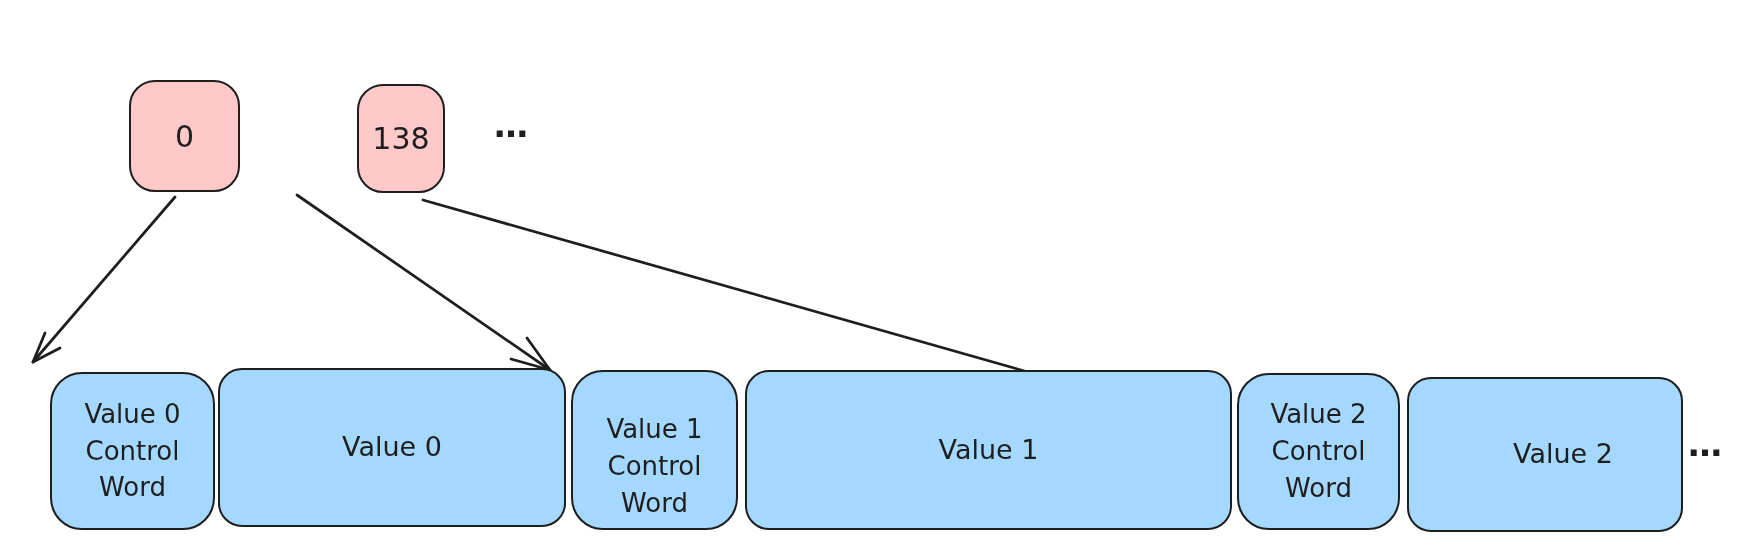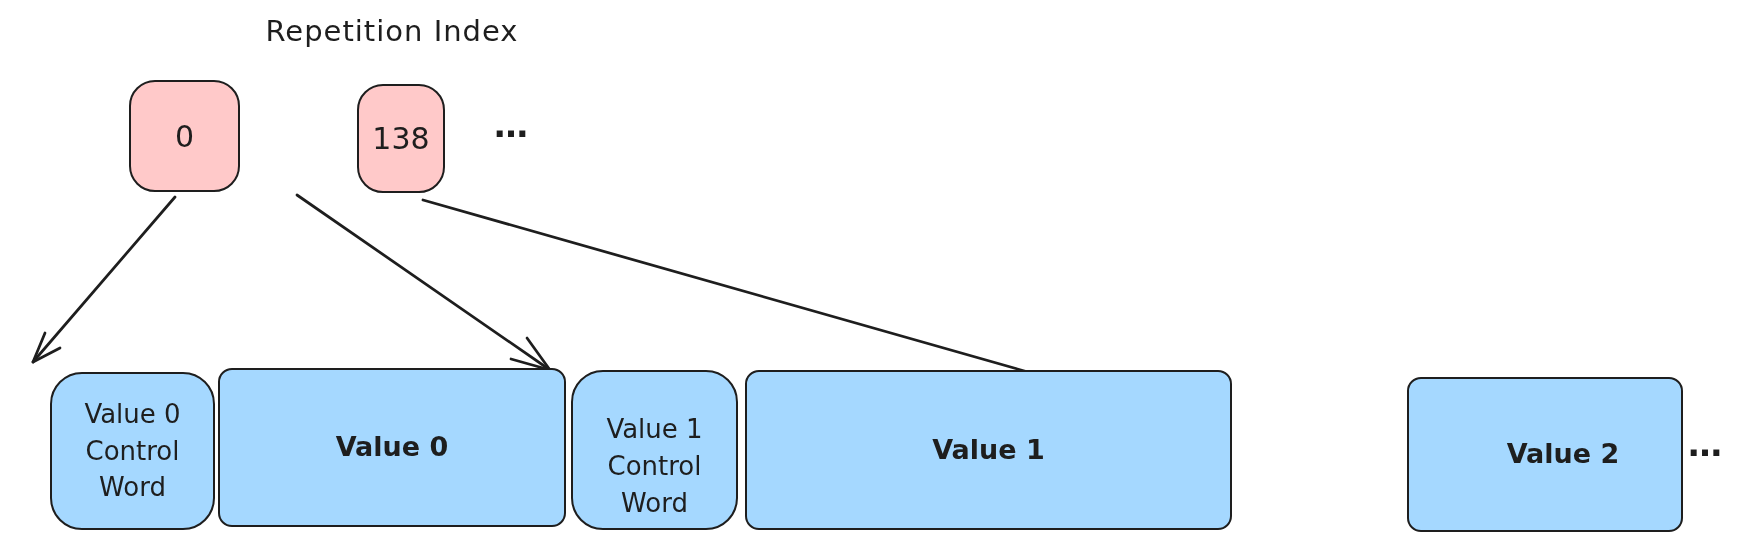--- a/index.html
+++ b/index.html
@@ -39,21 +39,21 @@
   #idx1 { left: 243px; top: 83px;  width: 110px; height: 109px; }
   #idx2 { left: 357px; top: 84px;  width: 88px; height: 109px; }
   .stream-block {
     background: #a5d8ff;
     font-size: 26px;
     line-height: 1.42;
     padding: 6px 12px;
     margin-left: 28px;
   }
   .control { border-radius: 32px; }
-  .value   { border-radius: 14px; font-size: 27px; font-weight: bold; }
+  .value   { border-radius: 24px; font-size: 27px; }
   #v0cw { left: 22px;   top: 372px; width: 165px; height: 158px; }
   #v0   { left: 190px;  top: 368px; width: 348px; height: 159px; }
   #v1cw { left: 543px;  top: 370px; width: 167px; height: 160px; align-items: flex-end; }
   #v1   { left: 717px;  top: 370px; width: 487px; height: 160px; }
   #v2cw { left: 1209px; top: 373px; width: 163px; height: 157px; }
   #v2   { left: 1379px; top: 377px; width: 276px; height: 155px; padding-left: 48px; }
   .ellipsis {
     position: absolute;
     font-size: 34px;
     font-weight: bold;
@@ -75,21 +75,20 @@
     stroke-width: 2.75;
     stroke-linecap: round;
     stroke-linejoin: round;
   }
 </style>
 </head>
 <body>
 
 <div class="canvas">
 
-  <div class="title">Repetition Index</div>
 
   <div class="box index-cell" id="idx0">
     <span>0</span>
   </div>
   <div class="box index-cell" id="idx2">
     <span>138</span>
   </div>
 
   <div class="ellipsis" id="idx-ellipsis">…</div>
 
@@ -114,19 +113,22 @@
   </div>
   <div class="box stream-block value" id="v0">
     <span>Value 0</span>
   </div>
   <div class="box stream-block control" id="v1cw">
     <span>Value 1 Control Word</span>
   </div>
   <div class="box stream-block value" id="v1">
     <span>Value 1</span>
   </div>
+  <div class="box stream-block control" id="v2cw">
+    <span>Value 2 Control Word</span>
+  </div>
   <div class="box stream-block value" id="v2">
     <span>Value 2</span>
   </div>
 
   <div class="ellipsis" id="stream-ellipsis">…</div>
 
 </div>
 
 </body></html>

